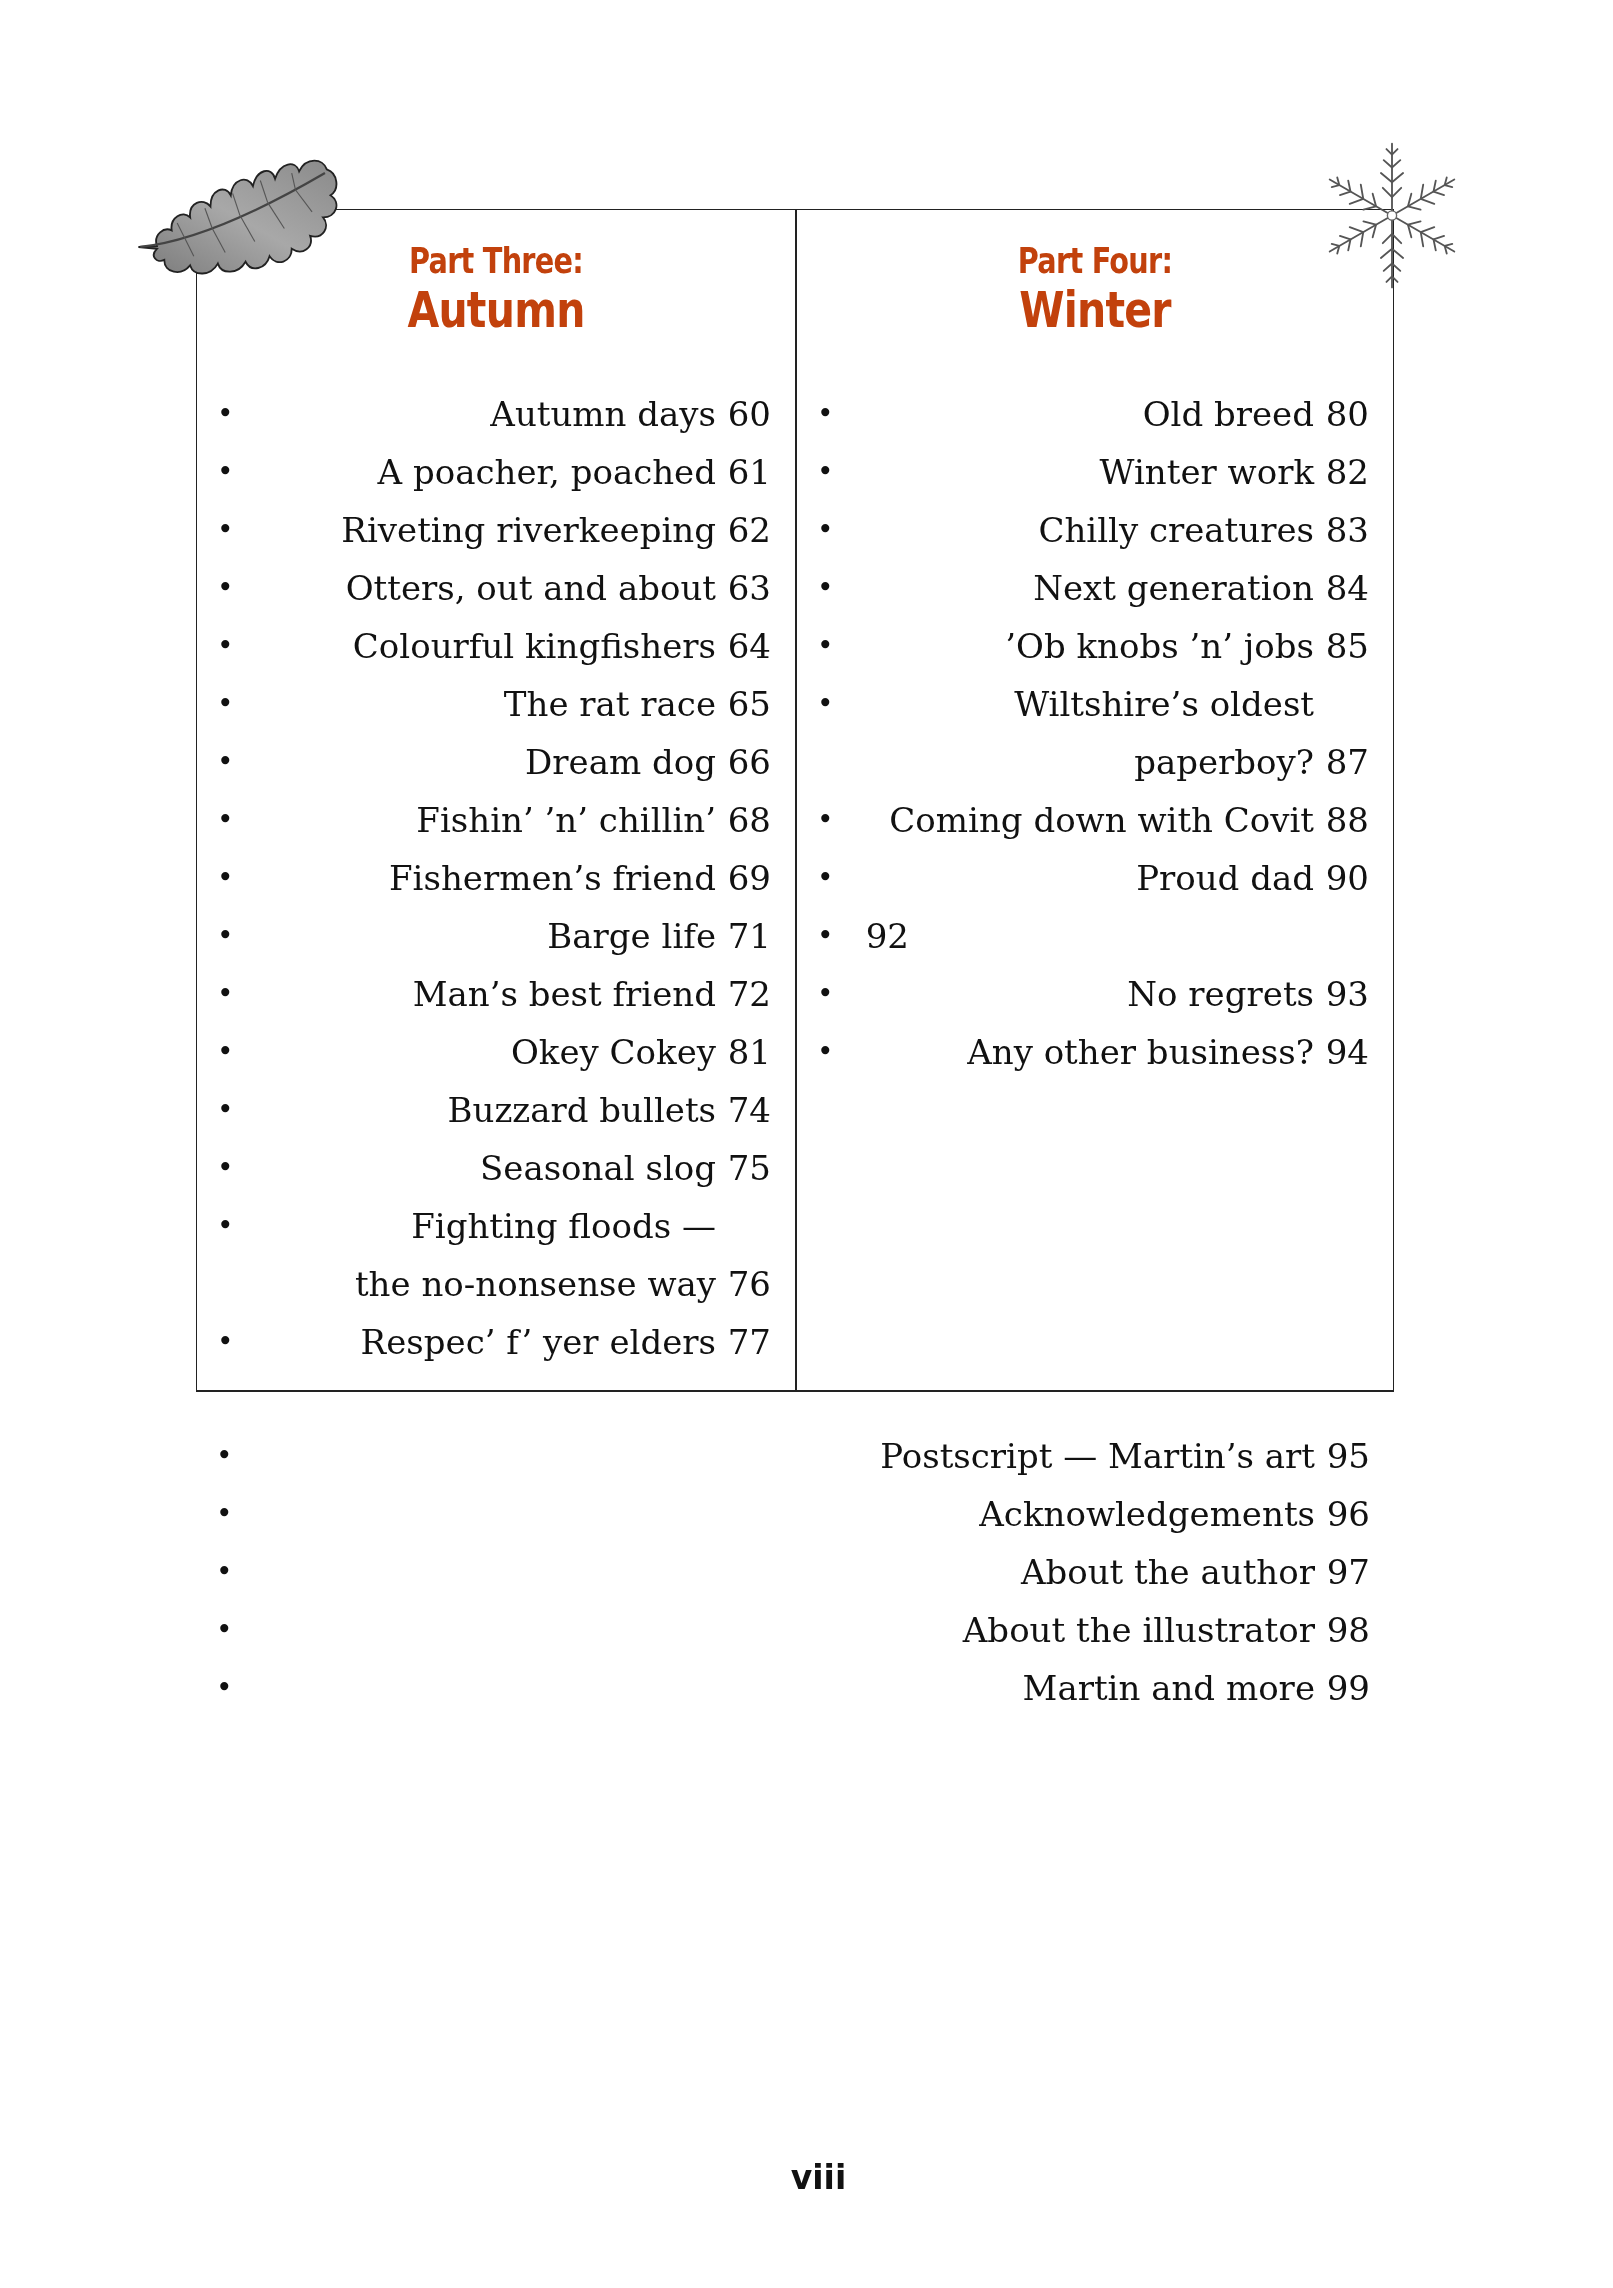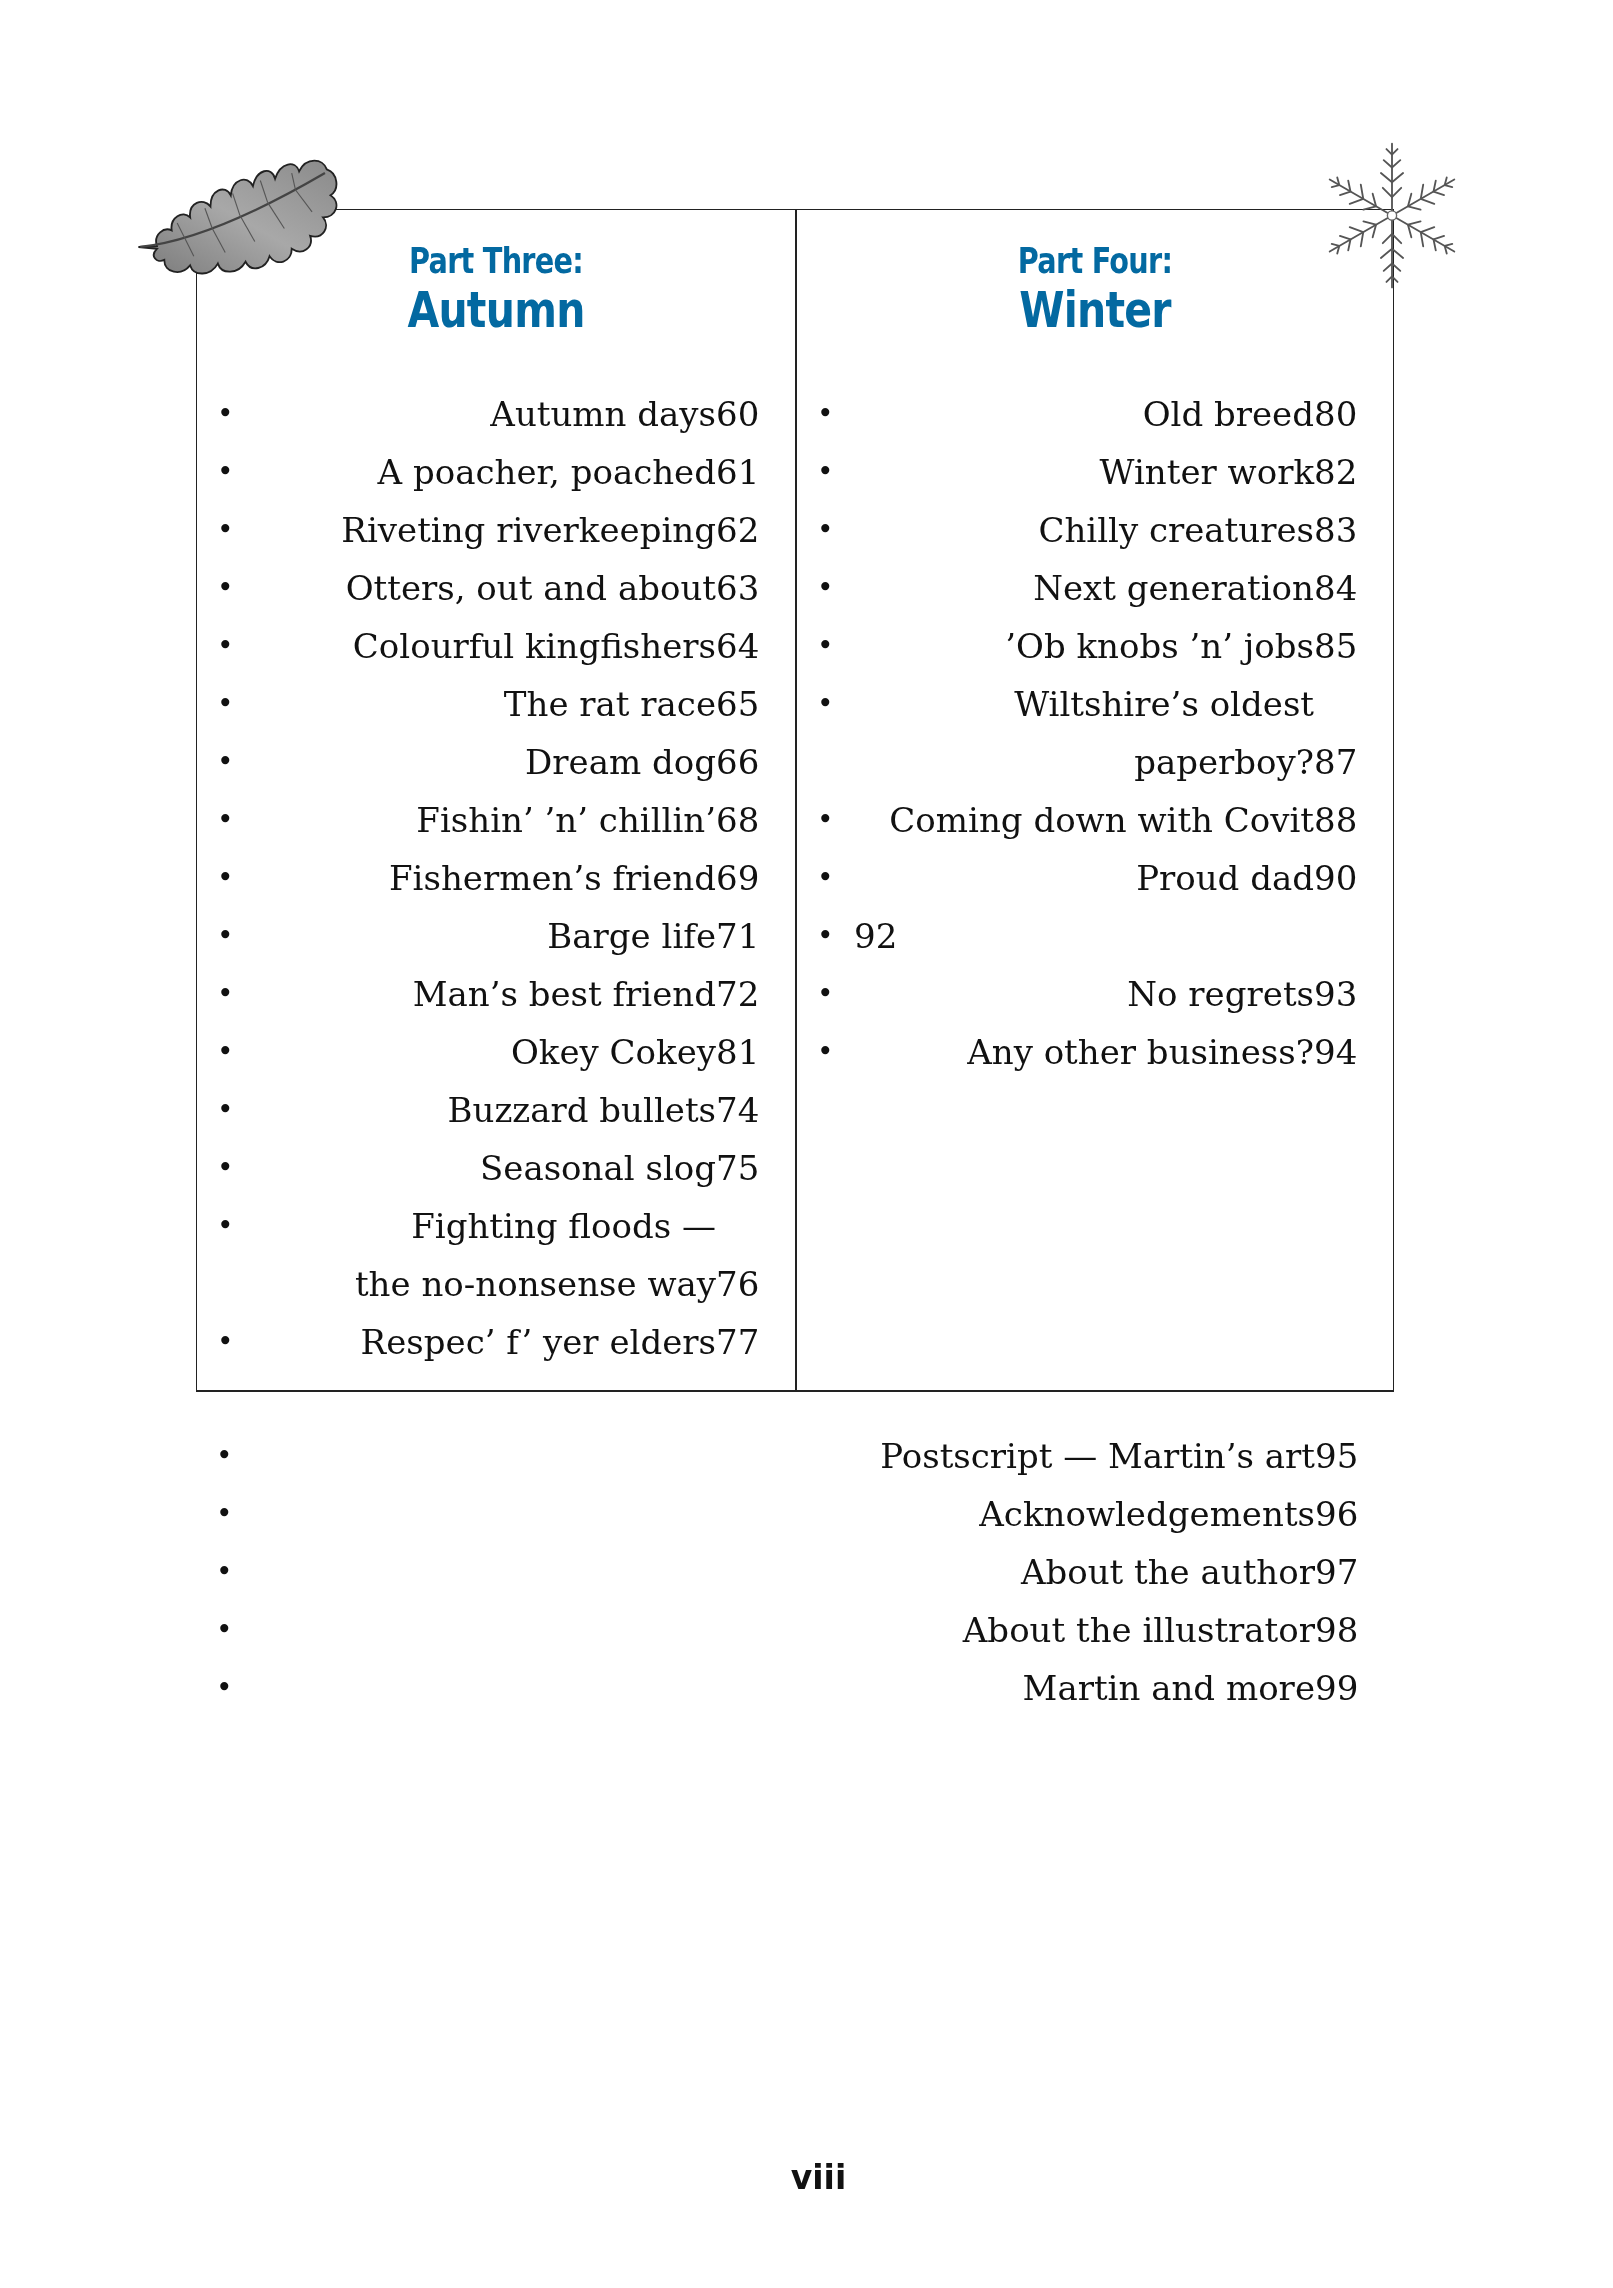--- a/index.html
+++ b/index.html
@@ -9,30 +9,30 @@
     .toc-box { position: absolute; left: 196px; top: 209px; width: 1198px; height: 1183px;
                border: 1.8px solid #222222; border-bottom-width: 2.8px; box-sizing: border-box; }
     .toc-divider { position: absolute; left: 598px; top: 0; bottom: 0; width: 1.8px; background: #222222; }
 
     .col { position: absolute; top: 0; bottom: 0; }
     .col-left { left: 0; width: 598px; }
     .col-right { left: 600px; width: 596px; }
 
     .part-heading { position: absolute; top: 29.5px; left: 0; right: 0; text-align: center;
                     font-family: "DejaVu Sans", "Liberation Sans", sans-serif; font-weight: bold;
-                    color: #0369a1; }
+                    color: #c2410c; }
     .part-label { display: block; font-size: 35px; line-height: 42px; letter-spacing: -0.9px; transform: scaleX(0.82); }
     .part-season { display: block; font-size: 50px; line-height: 57px; letter-spacing: -0.9px; transform: scaleX(0.82); }
 
     .entries { position: absolute; top: 175px; left: 20px; right: 24px; margin: 0; padding: 0; list-style: none; }
     .entry { display: flex; align-items: flex-start; font-size: 34px; line-height: 58px; }
     .bullet { width: 37px; flex: 0 0 37px; text-align: left; font-size: 28px; }
     .title { flex: 1 1 auto; }
     .title .line { display: block; text-align: right; }
-    .page { flex: 0 0 auto; text-align: left; align-self: flex-end; min-width: 55px; }
+    .page { flex: 0 0 auto; text-align: right; align-self: flex-end; min-width: 55px; }
 
     .backmatter { position: absolute; left: 216px; width: 1154px; top: 1427px; margin: 0; padding: 0; list-style: none; }
 
     .ornament { position: absolute; }
     .oak-leaf { left: 129px; top: 138px; width: 222px; height: 157px; }
     .snowflake { left: 1309px; top: 137px; width: 166px; height: 157px; }
 
     .folio { position: absolute; left: 0; right: 0; top: 2158px; text-align: center;
              font-family: "DejaVu Sans", "Liberation Sans", sans-serif; font-weight: bold; font-size: 33px; padding-left: 24px; }
   </style>

